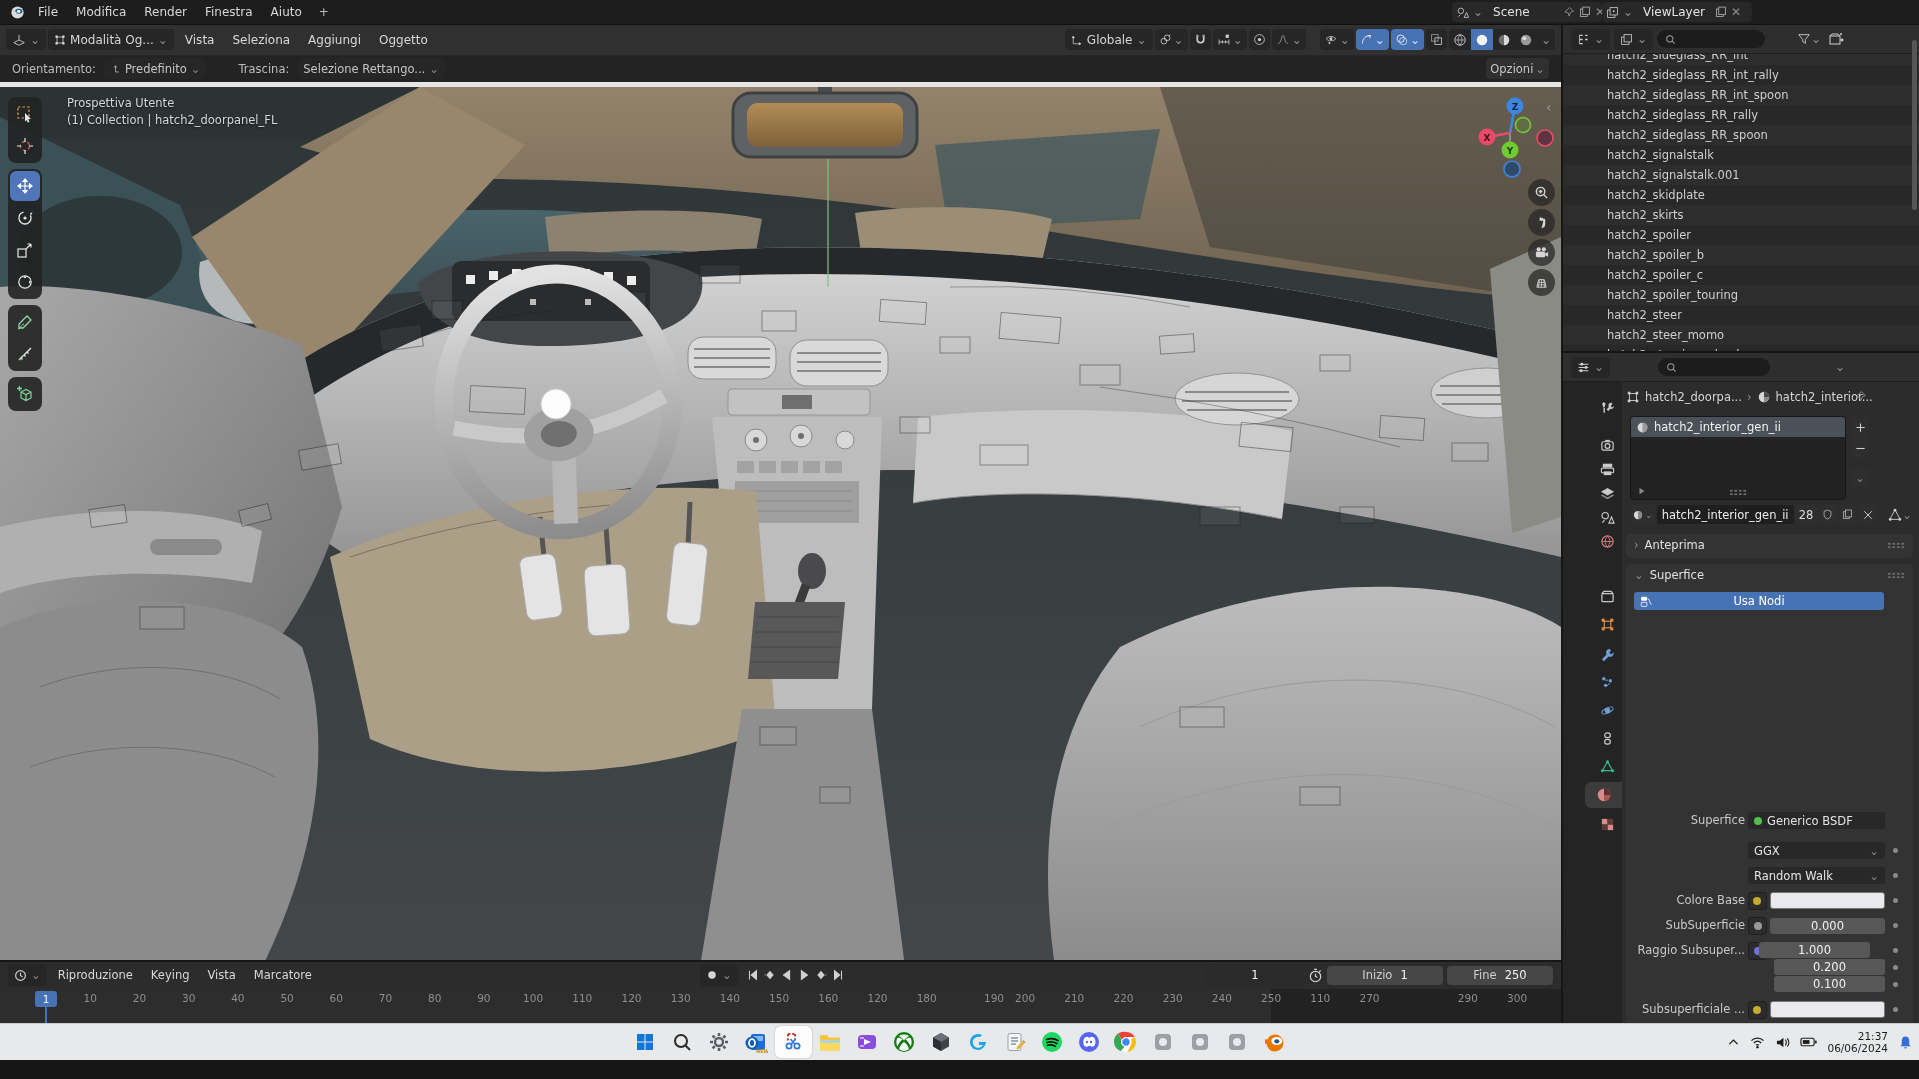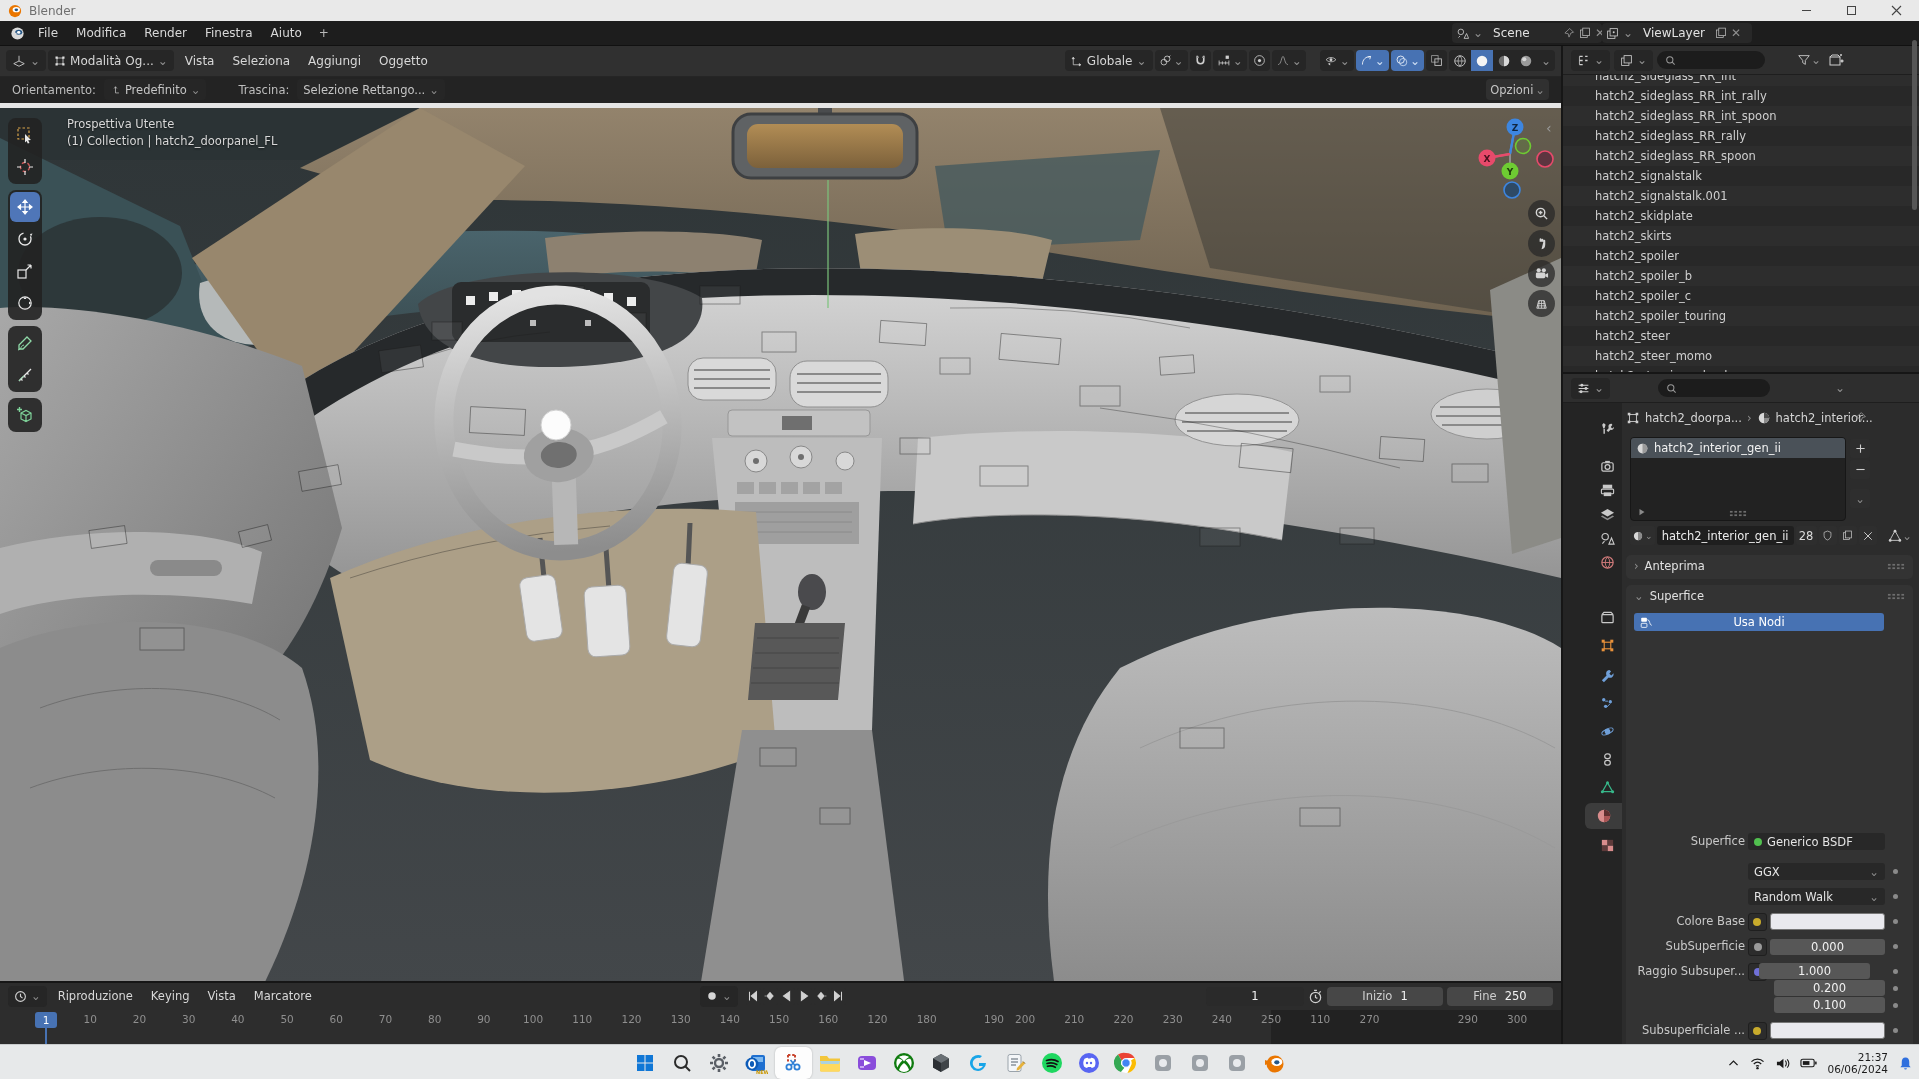--- a/index.html
+++ b/index.html
@@ -68,21 +68,21 @@
   #tl-range{position:absolute;top:0;bottom:0;left:0;background:#2d2d2d}
   .tick{position:absolute;top:3px;color:#8f8f8f;font-size:10.5px;transform:translateX(-50%)}
   #playhead{position:absolute;top:2px;width:22px;height:16px;background:#4772b3;border-radius:3px;color:#fff;font-size:10.5px;display:flex;align-items:center;justify-content:center;transform:translateX(-50%)}
   #playline{position:absolute;top:16px;bottom:0;width:2px;background:#4772b3;transform:translateX(-50%)}
 
   
   #outliner{height:326px;display:flex;flex-direction:column;background:#282828}
   #ol-header{height:28px;background:#2e2e2e;display:flex;align-items:center;padding:0 8px;gap:4px;border-bottom:1px solid #1e1e1e;position:relative}
   .search{display:flex;align-items:center;gap:4px;background:#1c1c1c;border-radius:10px;height:18px;padding:0 8px;width:92px}
   #ol-rows{flex:1;overflow:hidden;position:relative}
-  .orow{position:relative;height:20px;display:flex;align-items:center;padding-left:32px;gap:4px;font-size:11.5px;color:#cfcfcf;white-space:nowrap}
+  .orow{position:relative;height:20px;display:flex;align-items:center;padding-left:44px;gap:4px;font-size:11.5px;color:#cfcfcf;white-space:nowrap}
   .orow:nth-child(odd){background:#2d2d2d}
   #ol-scroll{position:absolute;right:2px;top:40px;width:5px;height:170px;border-radius:3px;background:#565656}
   #divider-h{height:2px;background:#161616}
 
   
   #properties{flex:1;display:flex;flex-direction:column;background:#2c2c2c;overflow:hidden}
   #pr-header{height:28px;background:#2e2e2e;display:flex;align-items:center;gap:6px;padding:0 8px;border-bottom:1px solid #1e1e1e;position:relative}
   #pr-body{flex:1;display:flex;min-height:0}
   #pr-tabs{width:59px;background:#242424;position:relative;flex:none}
   .ptab{position:absolute;left:30px;width:29px;height:26px;display:flex;align-items:center;justify-content:center}
@@ -110,47 +110,20 @@
   .tbi{width:37px;height:32px;display:flex;align-items:center;justify-content:center;border-radius:6px}
   .tbi.active{background:#fdfdfd;box-shadow:0 0 2px rgba(0,0,0,.25)}
   #tray{position:absolute;right:6px;display:flex;align-items:center;gap:10px;color:#1b1b1b}
   #clock{text-align:right;font-size:10.5px;line-height:12px;color:#1b1b1b}
 </style>
 </head>
 <body>
 
 <div id="app">
 
-  <div id="titlebar">
-    <span style="margin-right:7px">
-      <svg width="14" height="14" viewBox="0 0 16 16">
-          <circle cx="8" cy="8" r="7" fill="#ea7600"></circle>
-          <ellipse cx="9.5" cy="6.5" rx="4.2" ry="3" fill="#fff"></ellipse>
-          <ellipse cx="9.5" cy="6.7" rx="2" ry="1.6" fill="#265787"></ellipse>
-        </svg>
-    </span>
-    <span style="color:#6f6f6f">Blender</span>
-    <div class="wbtns">
-      <div class="wbtn">
-          <svg width="11" height="11" viewBox="0 0 11 11">
-            <path d="M1 5.5 H10" stroke="#444" stroke-width="1"></path>
-          </svg>
-        </div>
-      <div class="wbtn">
-          <svg width="11" height="11" viewBox="0 0 11 11">
-            <rect x="1.5" y="1.5" width="8" height="8" fill="none" stroke="#444"></rect>
-          </svg>
-        </div>
-      <div class="wbtn">
-          <svg width="11" height="11" viewBox="0 0 11 11">
-            <path d="M1 1 L10 10 M10 1 L1 10" stroke="#444" stroke-width="1.1"></path>
-          </svg>
-        </div>
-    </div>
-  </div>
 
   <div id="menubar">
     <span style="display:flex;align-items:center;gap:2px;padding:0 4px">
       <svg width="15" height="15" viewBox="0 0 16 16">
           <circle cx="8" cy="8" r="6.5" fill="#dadada"></circle>
           <ellipse cx="9.3" cy="6.6" rx="3.8" ry="2.7" fill="#265787"></ellipse>
           <ellipse cx="9.3" cy="6.8" rx="1.8" ry="1.4" fill="#fff"></ellipse>
           <path d="M2 9 L7 8" stroke="#dadada" stroke-width="2"></path>
         </svg>
     </span>

